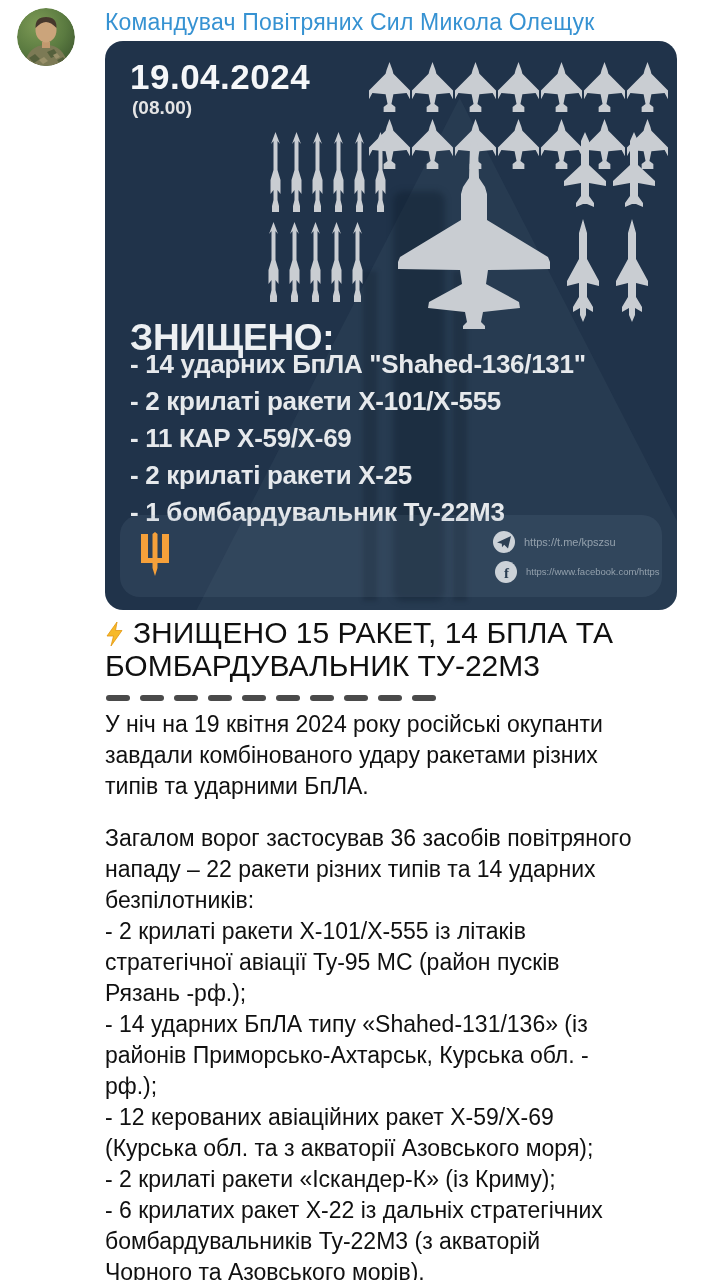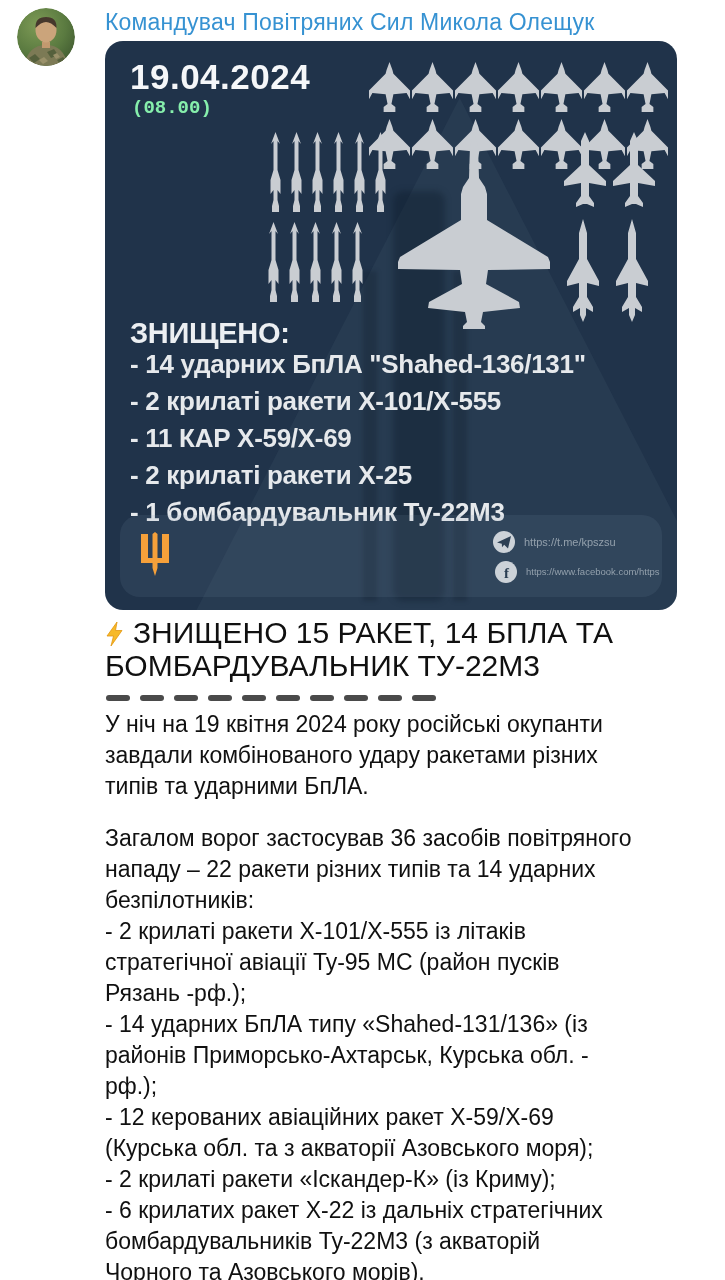--- a/index.html
+++ b/index.html
@@ -20,31 +20,31 @@
   }
   .wm-tri{position:absolute;inset:0;background:rgba(140,163,188,0.07);
     clip-path:polygon(62% 10%,108% 100%,16% 100%);}
   .wm-col{position:absolute;left:288px;top:150px;width:52px;height:410px;
     background:rgba(10,22,36,0.35);border-radius:10px;filter:blur(3px);}
   .wm-col2{position:absolute;left:258px;top:230px;width:14px;height:330px;
     background:rgba(10,22,36,0.25);filter:blur(2px);}
   .wm-col3{position:absolute;left:348px;top:230px;width:14px;height:330px;
     background:rgba(10,22,36,0.25);filter:blur(2px);}
   .date{position:absolute;left:25px;top:16px;font-size:35px;font-weight:700;color:#f5f7f9;letter-spacing:0.5px;}
-  .time{position:absolute;left:27px;top:56px;font-size:19px;font-weight:700;color:#86efac;font-family:Liberation Mono, monospace;}
+  .time{position:absolute;left:27px;top:56px;font-size:19px;font-weight:700;color:#e5e5e5;}
   .drone-row{position:absolute;display:flex;gap:0;}
   .drone-row.r1{left:263px;top:20px;}
   .drone-row.r2{left:263px;top:77px;}
   .kar-row{position:absolute;display:flex;gap:4px;}
   .kar-row.r1{left:162px;top:91px;}
   .kar-row.r2{left:160px;top:181px;}
   .bomber{position:absolute;left:293px;top:91px;}
   .cruise-row{position:absolute;left:458px;top:91px;display:flex;gap:5px;}
   .x22-row{position:absolute;left:461px;top:178px;display:flex;gap:15px;}
-  .destroyed-title{position:absolute;left:25px;top:276px;font-size:29px;font-weight:700;color:#eceff2;letter-spacing:-0.3px;}
+  .destroyed-title{position:absolute;left:25px;top:276px;font-size:37px;font-weight:700;color:#eceff2;letter-spacing:-0.3px;}
   .destroyed-item{position:absolute;left:25px;font-size:26px;font-weight:700;color:#e6e9ec;letter-spacing:-0.3px;white-space:nowrap;}
   .di0{top:308px}.di1{top:345px}.di2{top:382px}.di3{top:419px}.di4{top:456px}
   .logo-bar{position:absolute;left:15px;top:474px;width:542px;height:82px;
     background:rgba(125,148,173,0.13);border-radius:20px;}
   .trident{position:absolute;left:20px;top:17px;}
   .brand{position:absolute;left:62px;top:10px;font-size:26px;line-height:30px;font-weight:600;color:#f4f6f8;letter-spacing:0.3px;white-space:pre-line;}
   .soc-icon{position:absolute;width:22px;height:22px;}
   .soc-tg{left:373px;top:16px;}
   .soc-fb{left:375px;top:46px;}
   .soc-url{position:absolute;color:#93a0ac;white-space:nowrap;}

